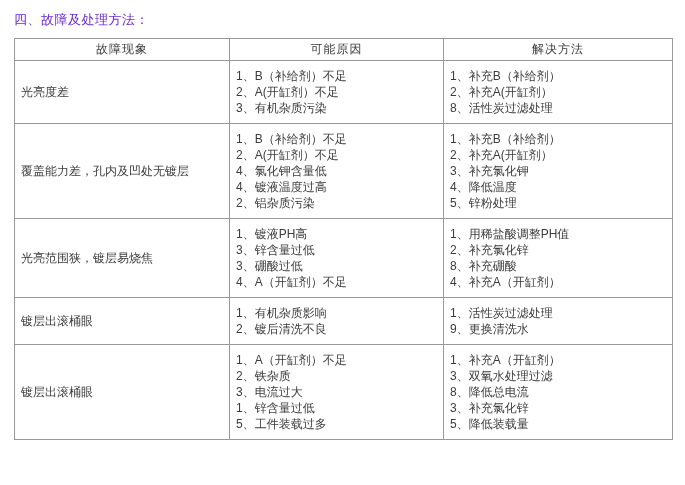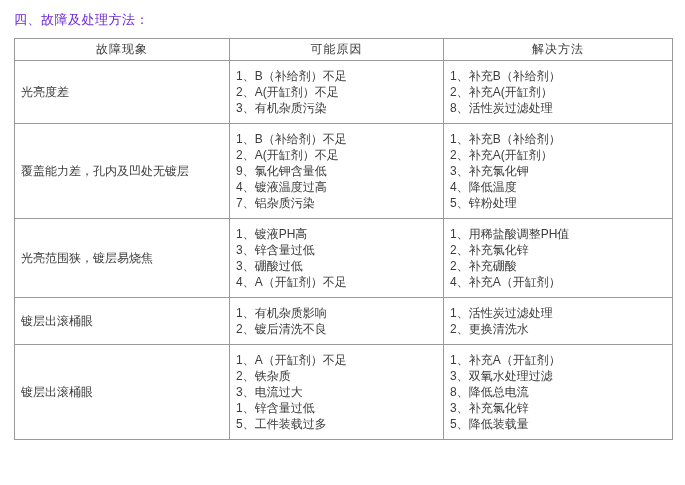--- a/index.html
+++ b/index.html
@@ -84,56 +84,56 @@
             <div class="solution-line">1、补充B（补给剂）</div>
             <div class="solution-line">2、补充A(开缸剂）</div>
             <div class="solution-line">8、活性炭过滤处理</div>
           </td>
         </tr>
         <tr>
           <td>覆盖能力差，孔内及凹处无镀层</td>
           <td>
             <div class="cause-line">1、B（补给剂）不足</div>
             <div class="cause-line">2、A(开缸剂）不足</div>
-            <div class="cause-line">9、氯化钾含量低</div>
+            <div class="cause-line">4、氯化钾含量低</div>
             <div class="cause-line">4、镀液温度过高</div>
-            <div class="cause-line">7、铝杂质污染</div>
+            <div class="cause-line">2、铝杂质污染</div>
           </td>
           <td>
             <div class="solution-line">1、补充B（补给剂）</div>
             <div class="solution-line">2、补充A(开缸剂）</div>
             <div class="solution-line">3、补充氯化钾</div>
             <div class="solution-line">4、降低温度</div>
             <div class="solution-line">5、锌粉处理</div>
           </td>
         </tr>
         <tr>
           <td>光亮范围狭，镀层易烧焦</td>
           <td>
             <div class="cause-line">1、镀液PH高</div>
             <div class="cause-line">3、锌含量过低</div>
             <div class="cause-line">3、硼酸过低</div>
             <div class="cause-line">4、A（开缸剂）不足</div>
           </td>
           <td>
             <div class="solution-line">1、用稀盐酸调整PH值</div>
             <div class="solution-line">2、补充氯化锌</div>
-            <div class="solution-line">2、补充硼酸</div>
+            <div class="solution-line">8、补充硼酸</div>
             <div class="solution-line">4、补充A（开缸剂）</div>
           </td>
         </tr>
         <tr>
           <td>镀层出滚桶眼</td>
           <td>
             <div class="cause-line">1、有机杂质影响</div>
             <div class="cause-line">2、镀后清洗不良</div>
           </td>
           <td>
             <div class="solution-line">1、活性炭过滤处理</div>
-            <div class="solution-line">2、更换清洗水</div>
+            <div class="solution-line">9、更换清洗水</div>
           </td>
         </tr>
         <tr>
           <td>镀层出滚桶眼</td>
           <td>
             <div class="cause-line">1、A（开缸剂）不足</div>
             <div class="cause-line">2、铁杂质</div>
             <div class="cause-line">3、电流过大</div>
             <div class="cause-line">1、锌含量过低</div>
             <div class="cause-line">5、工件装载过多</div>

